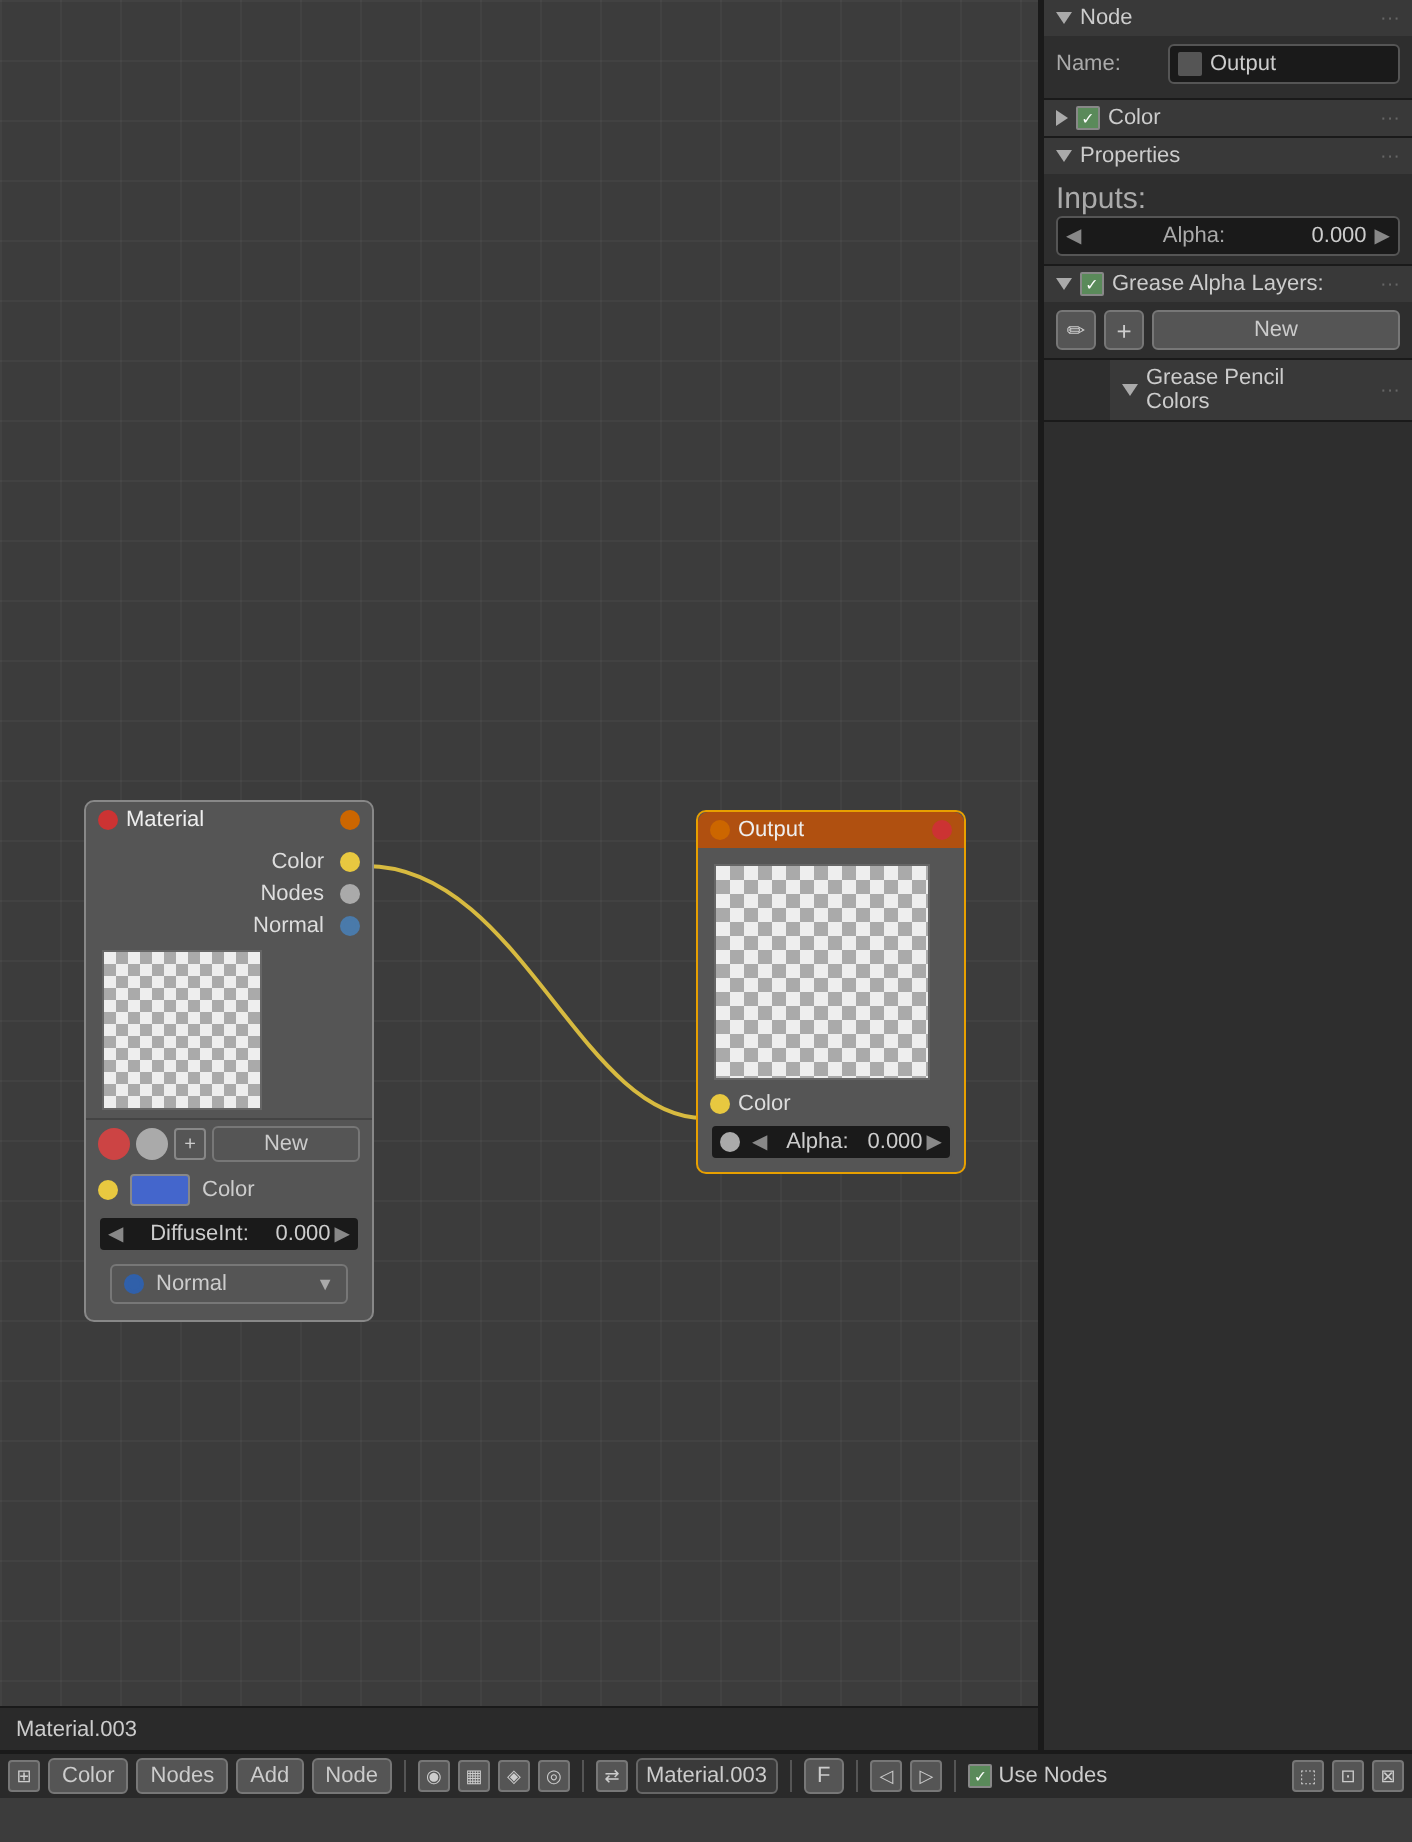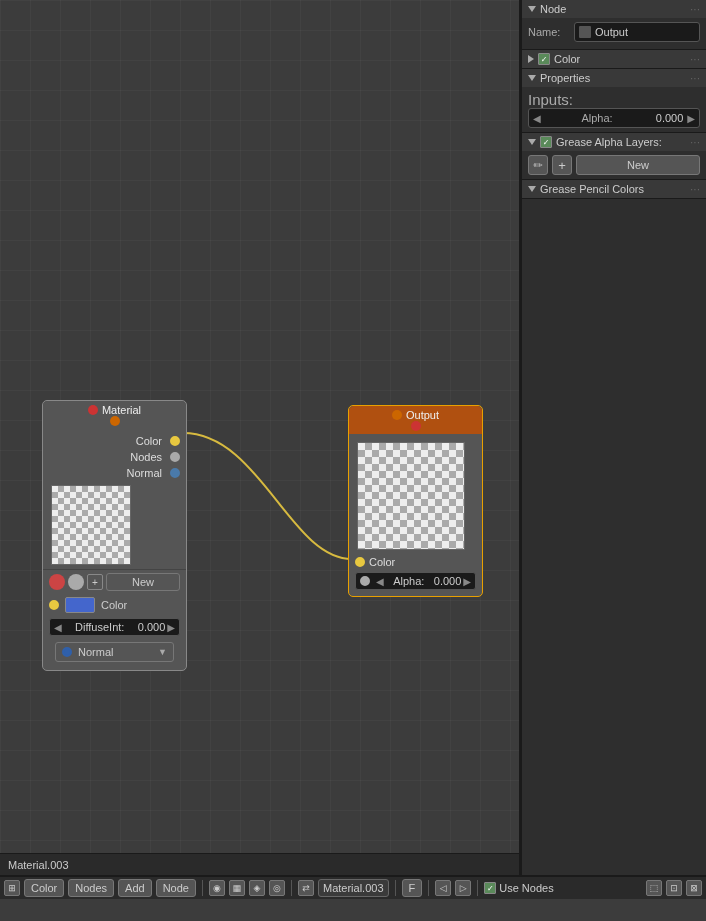--- a/index.html
+++ b/index.html
@@ -104,21 +104,21 @@
     
     .node-section .panel-content {
       display: flex;
       flex-direction: column;
       gap: 4px;
     }
 
     .field-row {
       display: flex;
       align-items: center;
-      gap: 6px;
+      gap: 16px;
       margin-bottom: 3px;
     }
 
     .field-label {
       color: #aaa;
       min-width: 40px;
       font-size: 11px;
     }
 
     .field-input-icon {
@@ -263,20 +263,21 @@
 
     
     .gp-colors-header {
       display: flex;
       align-items: center;
       padding: 3px 6px;
       background: #393939;
       cursor: pointer;
       gap: 20px;
       justify-content: space-between;
+      margin-left: 33px;
     }
 
     
     .node-card {
       position: absolute;
       background: #555;
       border-radius: 5px;
       border: 1px solid #888;
       min-width: 120px;
     }
@@ -286,21 +287,20 @@
     }
 
     .node-header {
       display: flex;
       align-items: center;
       justify-content: space-between;
       padding: 3px 6px;
       background: #666;
       border-radius: 5px 5px 0 0;
       cursor: move;
-      flex-direction: column;
     }
 
     .node-header.material {
       background: #555;
     }
 
     .node-header.output {
       background: #b05010;
     }
 

